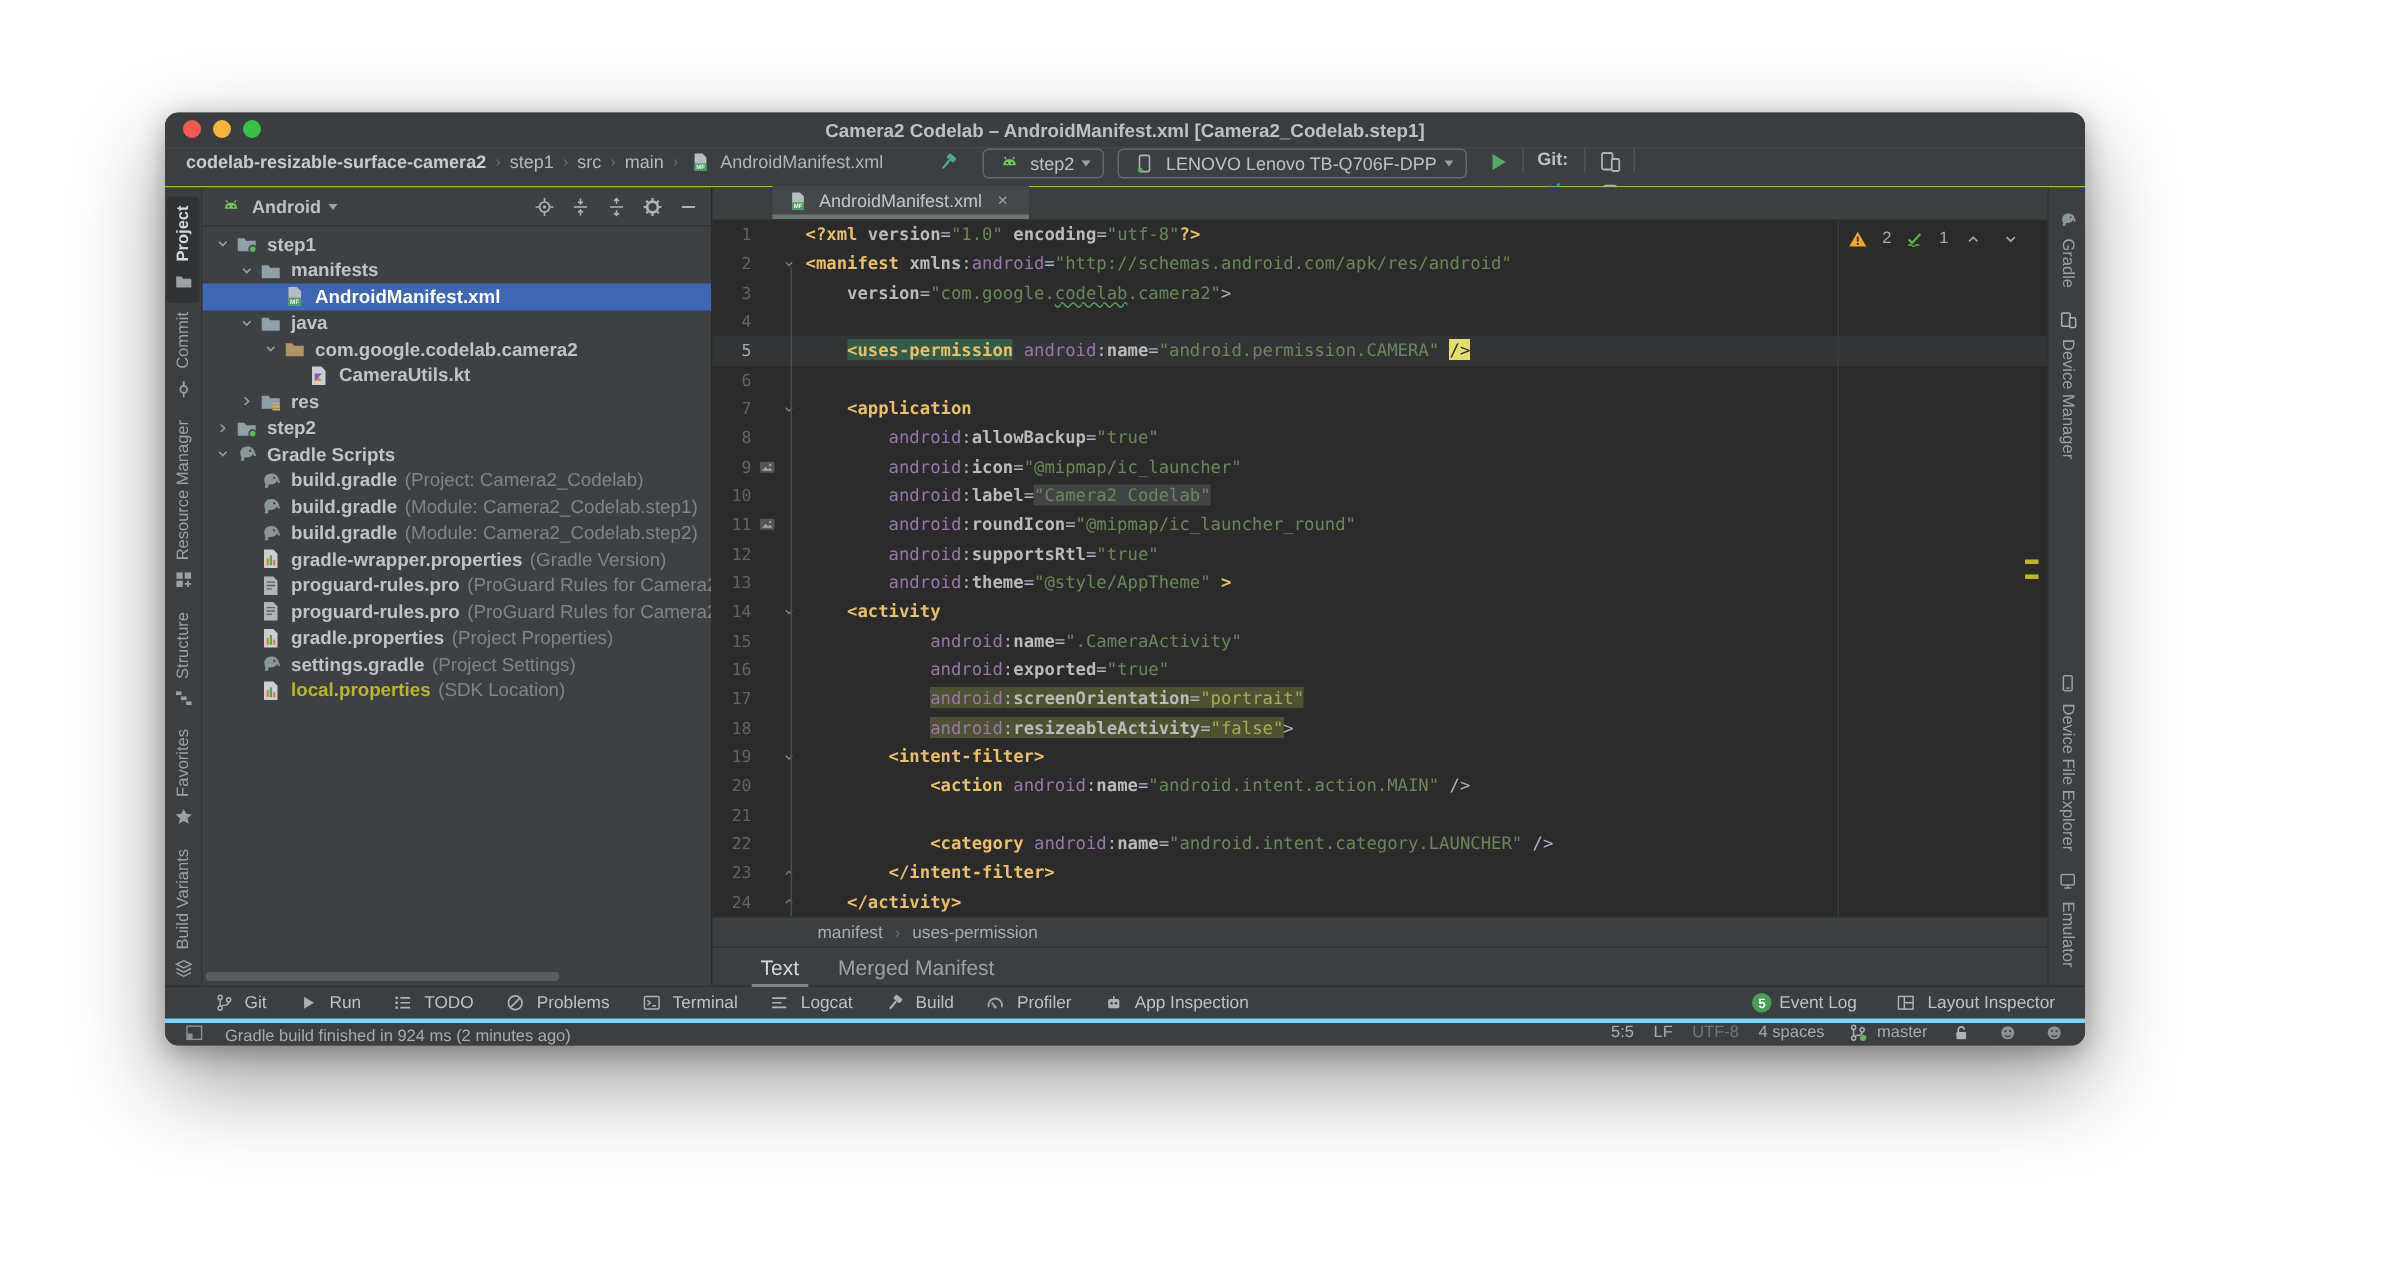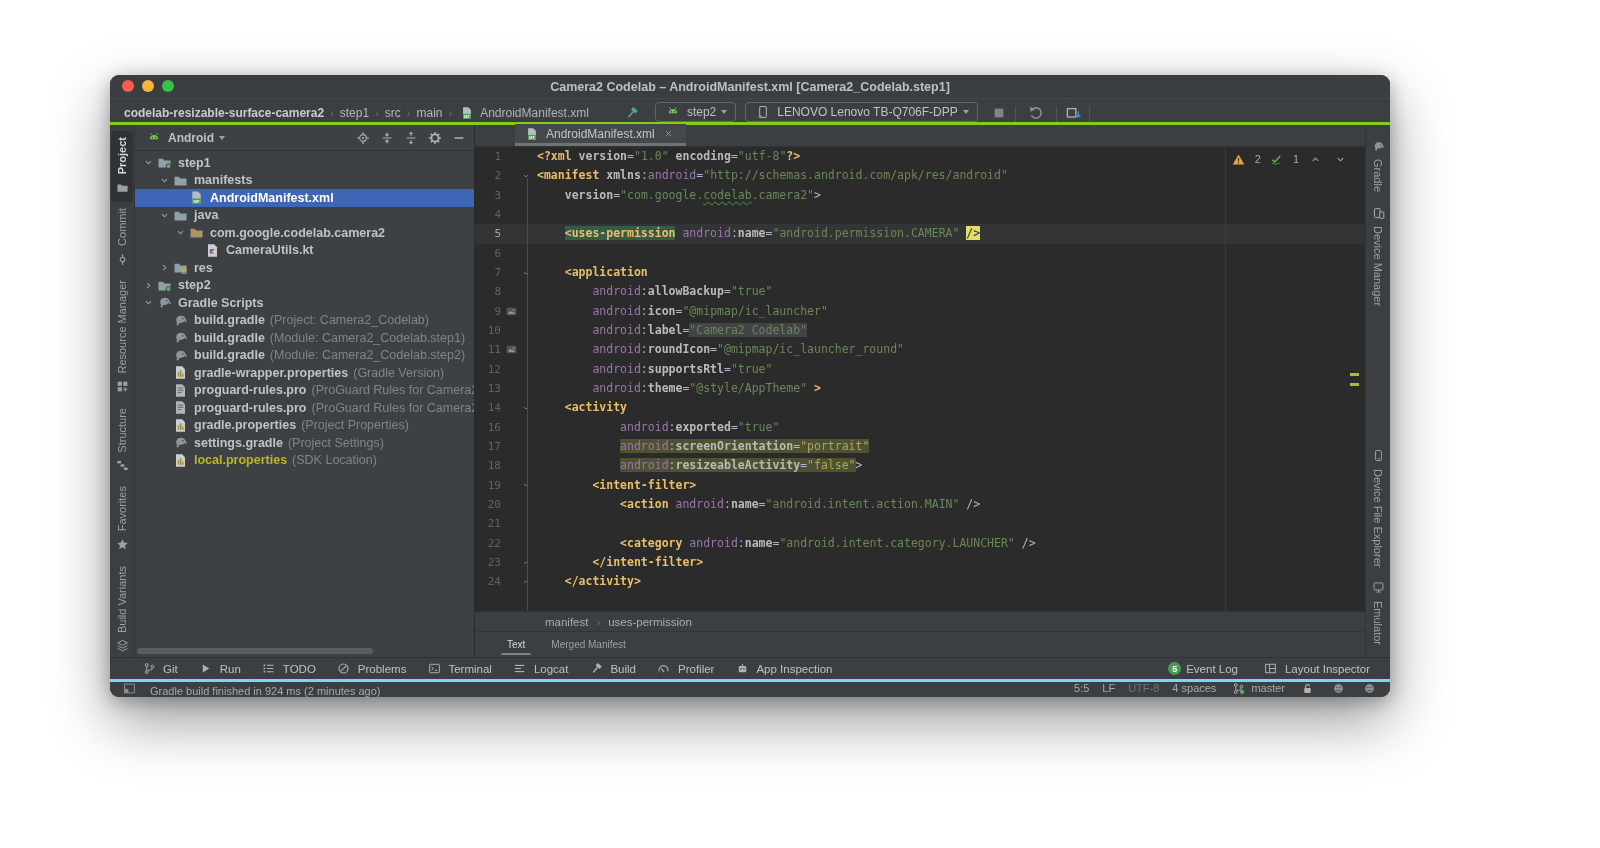--- a/index.html
+++ b/index.html
@@ -12,21 +12,21 @@
             display:flex; flex-direction:column; }
   
   .titlebar { height:23px; background:#3B3E40; position:relative; flex:none;
               display:flex; align-items:center; justify-content:center; }
   .traffic { position:absolute; left:12px; top:5px; display:flex; gap:8px; }
   .tl { width:12px; height:12px; border-radius:50%; }
   .tl.r { background:#F85A52; } .tl.y { background:#F6B43E; } .tl.g { background:#38C149; }
   .title { font-size:12.5px; font-weight:bold; color:#BCC0C3; }
   
   .navbar { height:27px; flex:none; background:#3C3F41; border-top:1px solid #454749;
-            border-bottom:3px solid #84cc16; display:flex; align-items:flex-end;
+            border-bottom:1px solid #84cc16; display:flex; align-items:flex-start;
             padding:0 10px 0 14px; font-size:12px; color:#AFB4B8; white-space:nowrap; }
   .crumbs { display:flex; align-items:center; gap:6px; }
   .crumb { color:#B4B8BB; } .crumb.first { font-weight:bold; color:#C8CBCE; }
   .csep { color:#6A6E71; font-size:11px; }
   .navfile { display:flex; align-items:center; gap:4px; }
   .ticon { width:18px; height:18px; display:inline-flex; align-items:center; justify-content:center; }
   .ticon svg { width:16px; height:16px; }
   .icon14 svg { width:14px; height:14px; }
   .combo { display:inline-flex; align-items:center; gap:5px; height:20px; padding:0 8px;
            border:1px solid #646768; border-radius:4px; color:#BDC1C3; }
@@ -104,21 +104,21 @@
   .fold-guide { position:absolute; left:52px; width:1px; background:#4A4D4F; }
   .margin-guide { position:absolute; left:750px; top:0; bottom:0; width:1px; background:#393B3D; }
   .stripe-mark { position:absolute; right:6px; width:9px; height:3px; background:#BBB529; }
   .inspect { position:absolute; top:3px; right:16px; display:flex; align-items:center;
              gap:7px; font-size:11px; color:#A8ABAD; font-family:"Liberation Sans",sans-serif; }
   .inspect .ticon svg { width:13px; height:13px; }
   .xmlcrumbs { height:20px; flex:none; background:#3C3F41; border-top:1px solid #323536;
                display:flex; align-items:center; gap:8px; padding-left:70px;
                font-size:11.5px; color:#A7ACAF; }
   .viewtabs { height:26px; flex:none; background:#3C3F41; border-top:1px solid #323536;
-              display:flex; align-items:center; gap:22px; padding-left:30px; font-size:10px; }
+              display:flex; align-items:center; gap:22px; padding-left:30px; font-size:14px; }
   .vtab { color:#9DA0A3; position:relative; padding:5px 2px; }
   .vtab.active { color:#D5D8DA; }
   .vtab.active::after { content:""; position:absolute; left:-4px; right:-4px; bottom:0;
                         height:2px; background:#7E8386; border-radius:1px; }
   
   .bottombar { height:22px; flex:none; background:#3C3F41; border-top:1px solid #2F3234;
                display:flex; align-items:center; font-size:11.5px; color:#BDC1C3;
                padding:0 20px 0 30px; }
   .bbitem { display:flex; align-items:center; gap:5px; margin-right:19px; }
   .bbitem .ticon svg { width:13px; height:13px; }
@@ -819,20 +819,26 @@
               <span class="ln">14</span>
               <span class="lg"></span>
               <span class="lf">
                 <svg viewBox="0 0 16 16" xmlns="http://www.w3.org/2000/svg">
                   <path d="M4.6 6.2 8 9.6l3.4-3.4" fill="none" stroke="#7F8487" stroke-width="1.4"></path>
                 </svg>
               </span>
               <span class="lt"><span class="c-n">    </span><span class="c-t">&lt;activity</span></span>
             </div>
             <div class="code-line">
+              <span class="ln">15</span>
+              <span class="lg"></span>
+              <span class="lf"></span>
+              <span class="lt"><span class="c-n">            </span><span class="c-p">android</span><span class="c-n">:</span><span class="c-a">name</span><span class="c-n">=</span><span class="c-s">".CameraActivity"</span></span>
+            </div>
+            <div class="code-line">
               <span class="ln">16</span>
               <span class="lg"></span>
               <span class="lf"></span>
               <span class="lt"><span class="c-n">            </span><span class="c-p">android</span><span class="c-n">:</span><span class="c-a">exported</span><span class="c-n">=</span><span class="c-s">"true"</span></span>
             </div>
             <div class="code-line">
               <span class="ln">17</span>
               <span class="lg"></span>
               <span class="lf"></span>
               <span class="lt"><span class="c-n">            </span><span class="c-p b-olive">android</span><span class="c-n b-olive">:</span><span class="c-a b-olive">screenOrientation</span><span class="c-n b-olive">=</span><span class="c-s b-olive">"portrait"</span></span>

